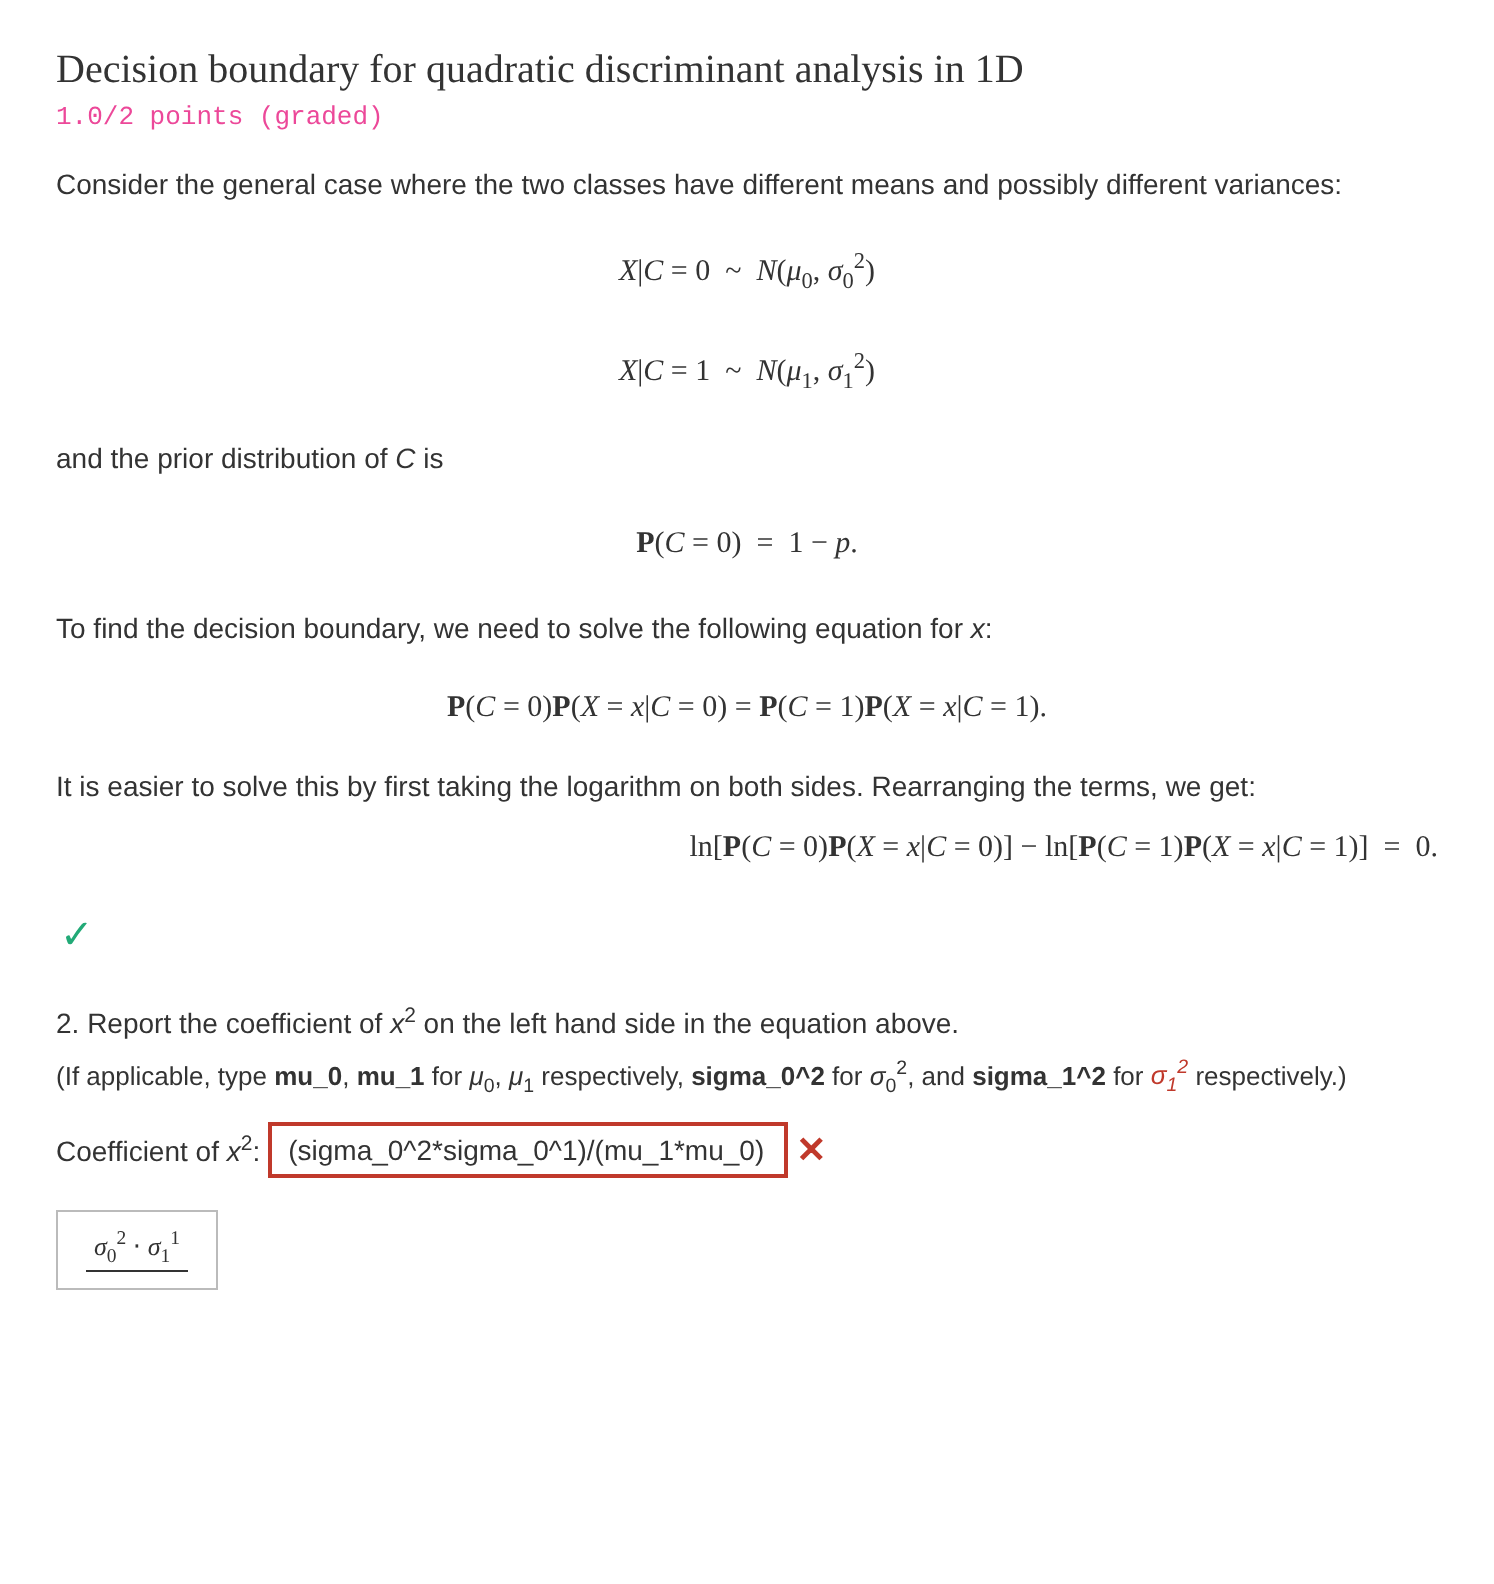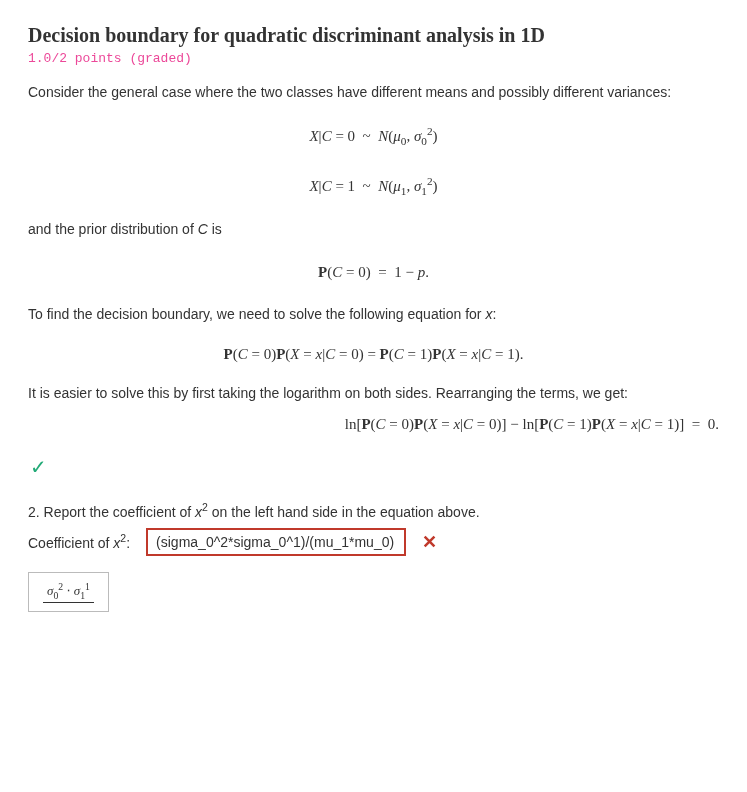--- a/index.html
+++ b/index.html
@@ -6,21 +6,21 @@
     body {
       font-family: Georgia, 'Times New Roman', serif;
       font-size: 15px;
       color: #333;
       background: #fff;
       padding: 24px 28px;
       max-width: 747px;
     }
     h1 {
       font-size: 20px;
-      font-weight: bold;
+      font-weight: normal;
       color: #333;
       margin-bottom: 4px;
       font-family: Georgia, serif;
     }
     .points {
       color: #ec4899;
       font-size: 13px;
       margin-bottom: 16px;
       font-family: Liberation Mono, monospace;
     }
@@ -123,21 +123,21 @@
       margin-bottom: 10px;
       line-height: 1.5;
     }
     .hint-text .highlight {
       color: #c0392b;
       font-style: italic;
     }
     .coeff-row {
       display: flex;
       align-items: center;
-      gap: 16px;
+      gap: 4px;
       margin-bottom: 12px;
       font-family: Arial, sans-serif;
       font-size: 14px;
     }
     .coeff-input {
       border: 2px solid #c0392b;
       padding: 4px 8px;
       font-family: Arial, sans-serif;
       font-size: 14px;
       color: #333;
@@ -217,20 +217,23 @@
 
 <div class="question-section">
 
 
   <div class="checkmark">✓</div>
 </div>
 
 <div class="question2-section">
   <p class="q2-label">
     2. Report the coefficient of <i>x</i><sup>2</sup> on the left hand side in the equation above.
+  </p>
+  <p class="hint-text">
+    (If applicable, type <b>mu_0</b>, <b>mu_1</b> for <i>μ</i><sub>0</sub>, <i>μ</i><sub>1</sub> respectively, <b>sigma_0^2</b> for <i>σ</i><sub>0</sub><sup>2</sup>, and <b>sigma_1^2</b> for <span class="highlight"><i>σ</i><sub>1</sub><sup>2</sup></span> respectively.)
   </p>
   <div class="coeff-row">
     <span>Coefficient of <i>x</i><sup>2</sup>:</span>
     <input class="coeff-input" type="text" value="(sigma_0^2*sigma_0^1)/(mu_1*mu_0)" style="">
     <span class="x-icon">✕</span>
   </div>
   <div class="fraction-display">
     <div class="frac">
       <div class="num">
         <i>σ</i><sub>0</sub><sup>2</sup> ⋅ <i>σ</i><sub>1</sub><sup>1</sup>

